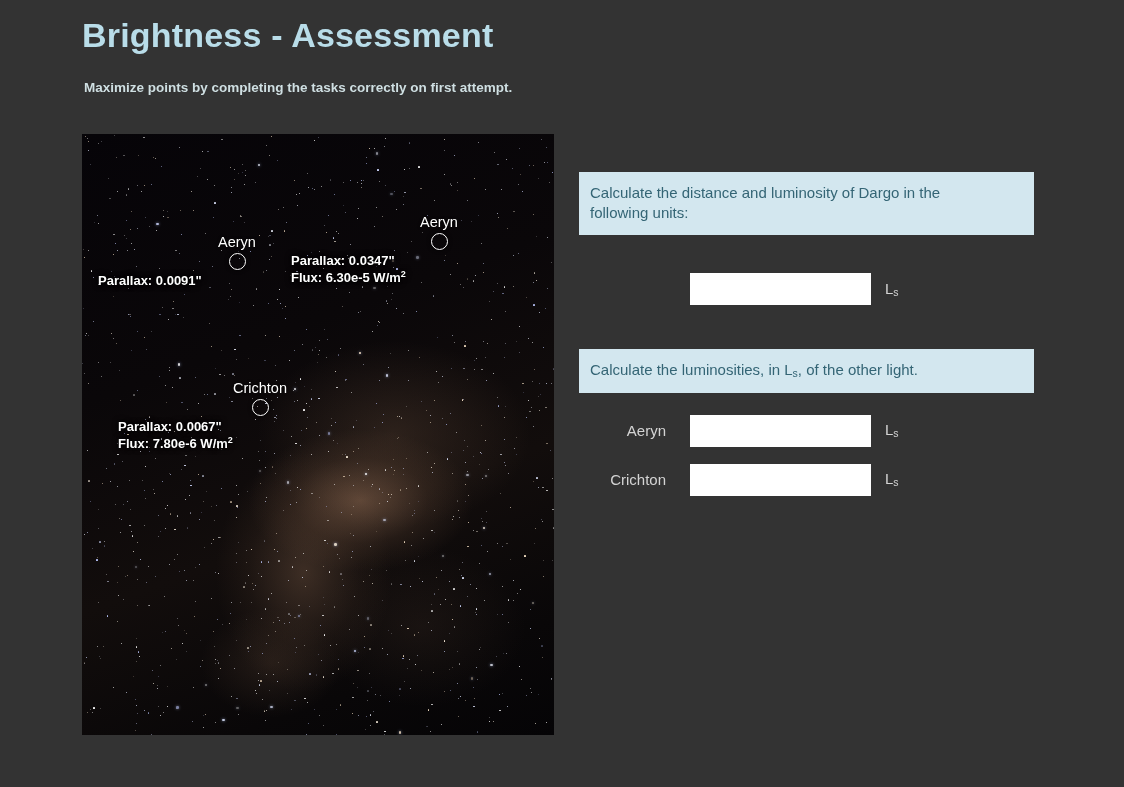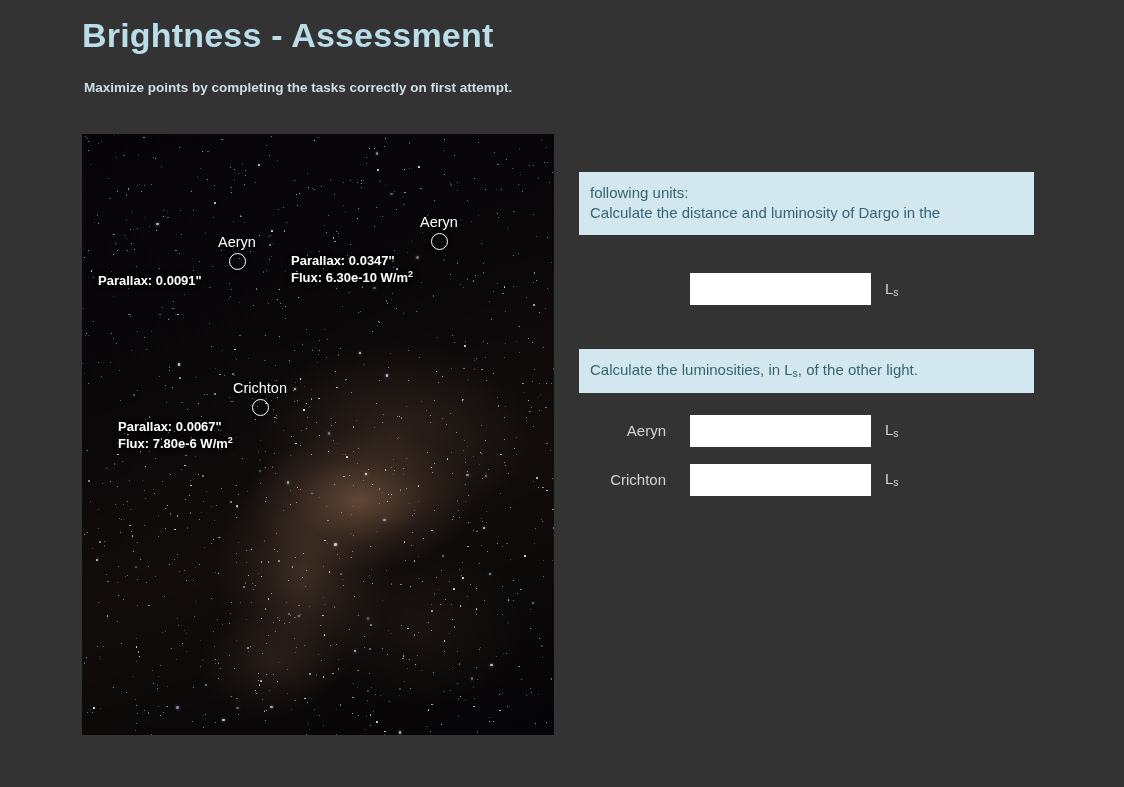--- a/index.html
+++ b/index.html
@@ -1351,36 +1351,36 @@
   <div class="star-obj" style="left:90px; top:100px; width:130px;">
     <div class="star-name">Aeryn</div>
     <div class="star-ring"></div>
     <div class="star-data" style="margin-left:-74px;">Parallax:  0.0091"</div>
   </div>
 
   <div class="star-obj" style="left:292px; top:80px; width:130px;">
     <div class="star-name">Aeryn</div>
     <div class="star-ring"></div>
     <div class="star-data" style="margin-left:-83px;">Parallax:  0.0347"</div>
-    <div class="star-data" style="margin-left:-83px;"><span>Flux:  6.30e-10 W/m</span><sup>2</sup></div>
+    <div class="star-data" style="margin-left:-83px;"><span>Flux:  6.30e-5 W/m</span><sup>2</sup></div>
   </div>
 
   <div class="star-obj" style="left:113px; top:246px; width:130px;">
     <div class="star-name">Crichton</div>
     <div class="star-ring"></div>
     <div class="star-data" style="margin-left:-77px;">Parallax:  0.0067"</div>
     <div class="star-data" style="margin-left:-77px;"><span>Flux:  7.80e-6 W/m</span><sup>2</sup></div>
   </div>
 </div>
 
 <div id="right-col">
 
   <div class="q-banner">
+    <div>Calculate the distance and luminosity of Dargo in the</div>
     <div>following units:</div>
-    <div>Calculate the distance and luminosity of Dargo in the</div>
   </div>
 
   <div style="height:10px"></div>
 
 
 
   <div style="height:20px"></div>
 
 
   <div class="field-row">

